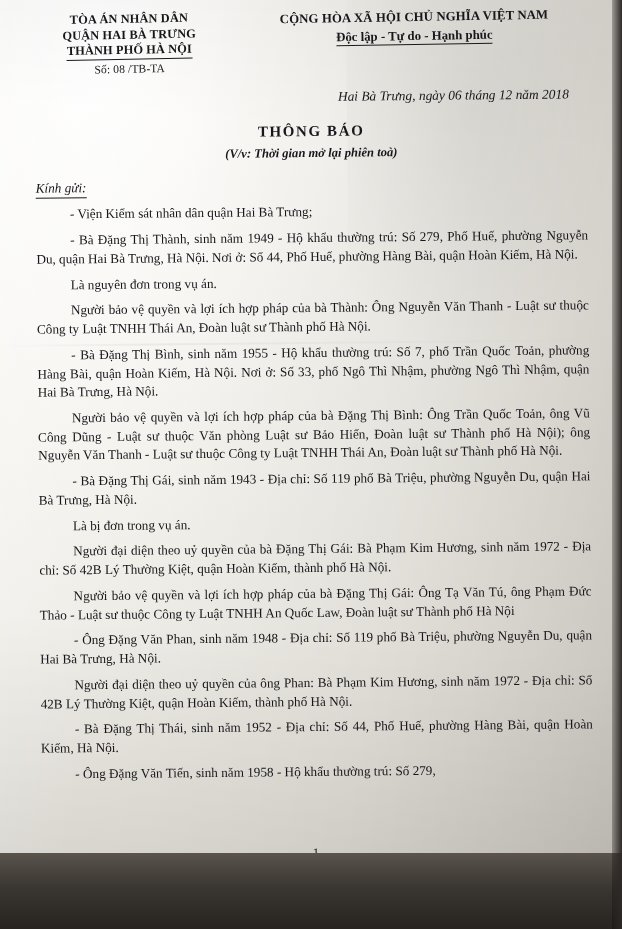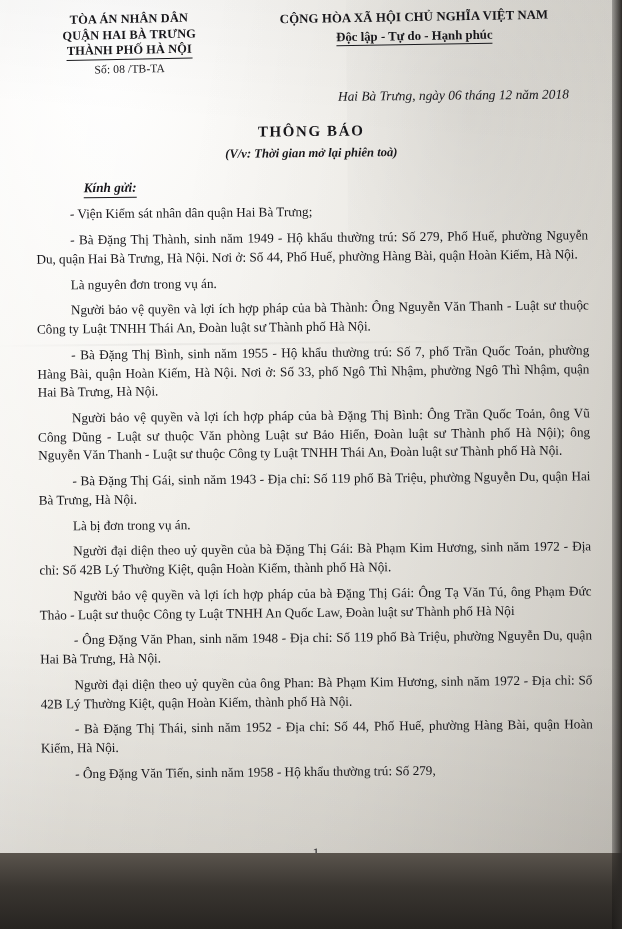--- a/index.html
+++ b/index.html
@@ -140,25 +140,24 @@
     margin-top: 3px;
     font-style: italic;
     font-weight: bold;
     font-size: 12.6px;
   }
 
   .recipients {
     margin-top: 14px;
   }
   .kinhgui {
-    font-weight: bold;
+    font-weight: normal;
     font-style: italic;
     display: inline-block;
     border-bottom: 1.2px solid #191a1e;
-    margin-left: 48px;
   }
 
   p.body-par {
     margin: 7px 0 0 0;
     text-indent: 34px;
   }
   p.dash-par {
     margin: 7px 0 0 0;
     text-indent: 34px;
   }

